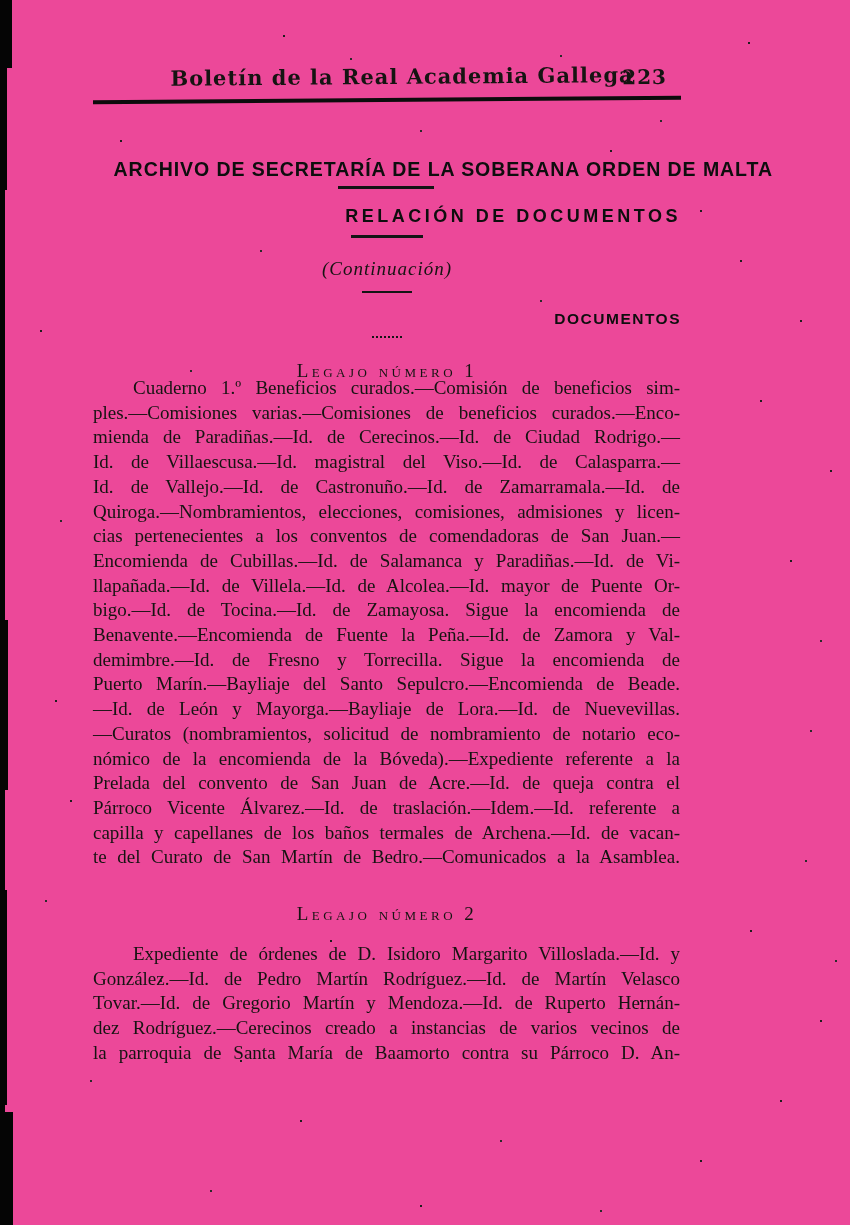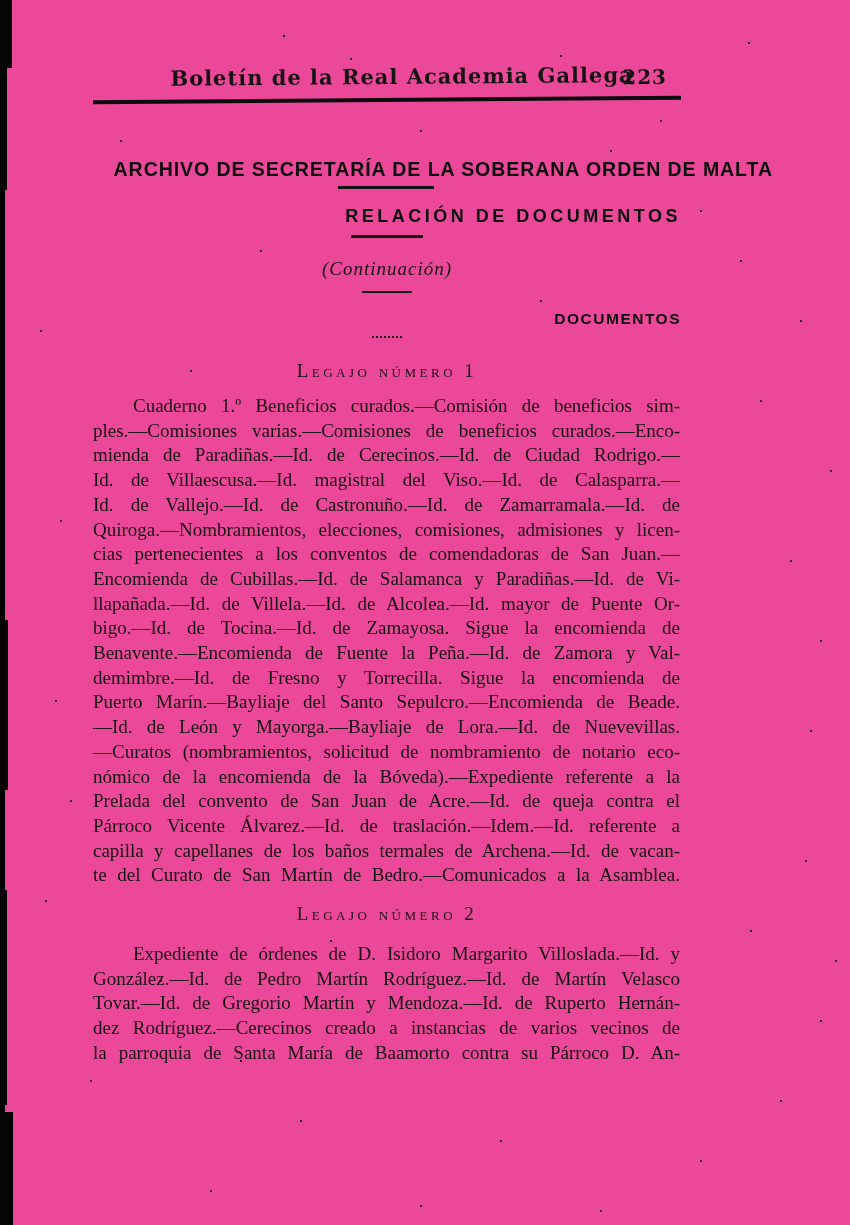--- a/index.html
+++ b/index.html
@@ -111,21 +111,21 @@
   }
   .legajo-heading.n1 { top: 360px; }
   .legajo-heading.n2 { top: 903px; }
 
   
   .paragraph {
     position: absolute; left: 93px; width: 587px;
     font-size: 19px; line-height: 24.7px;
     word-spacing: 1px;
   }
-  .paragraph.p1 { top: 394px; }
+  .paragraph.p1 { top: 376px; }
   .paragraph.p2 { top: 942px; }
   .text-line {
     text-align: justify;
     text-align-last: justify;
     white-space: nowrap;
   }
   .text-line.indent { text-indent: 40px; }
 </style>
 </head>
 <body>

